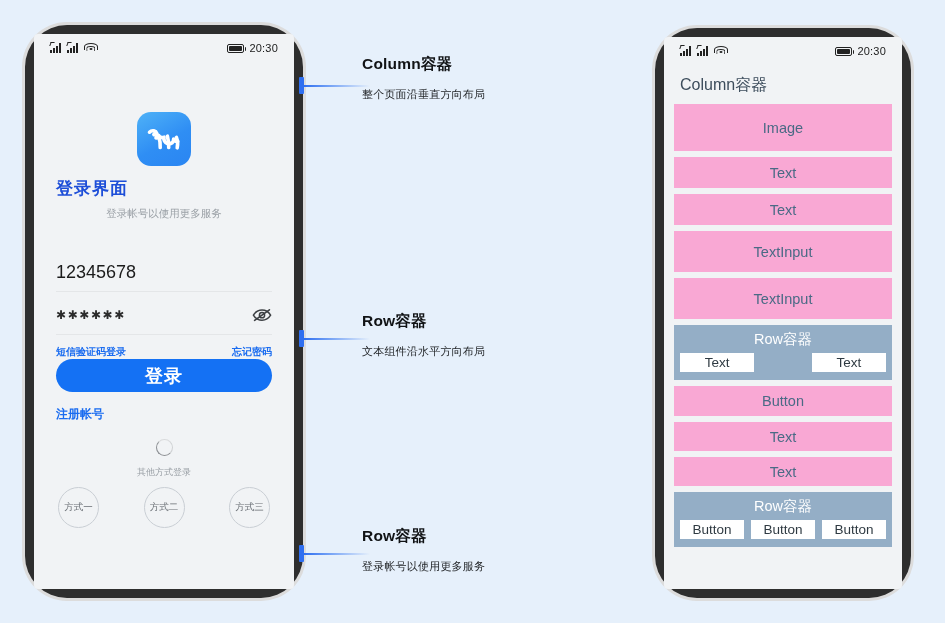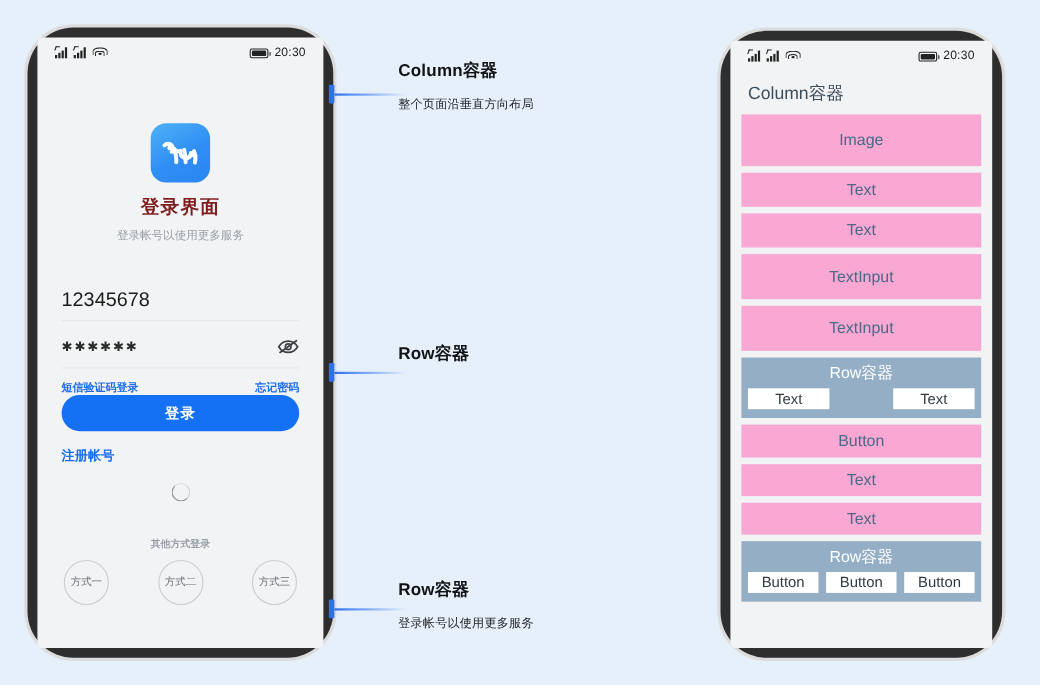--- a/index.html
+++ b/index.html
@@ -59,44 +59,44 @@
   .batt i{display:block;width:100%;height:100%;background:#222;border-radius:1px;}
   .clock{font-size:11px;letter-spacing:.2px;color:#1b1b1b;}
 
   
   .login-body{padding:0 22px;box-sizing:border-box;height:calc(100% - 24px);
     display:flex;flex-direction:column;}
   .logo-wrap{display:flex;justify-content:center;margin-top:54px;}
   .logo{width:54px;height:54px;border-radius:14px;
     background:linear-gradient(150deg,#4fb2f7 0%,#2f8ef4 55%,#2a85f2 100%);
     display:flex;align-items:center;justify-content:center;}
-  .app-title{text-align:center;font-size:17px;font-weight:bold;color:#7f1d1d;
+  .app-title{font-size:17px;font-weight:bold;color:#1d4ed8;
     margin-top:11px;letter-spacing:1px;}
   .app-sub{text-align:center;font-size:10.5px;color:#9aa0a6;margin-top:7px;}
 
   .field{margin-top:0;border-bottom:1px solid #e4e6e8;height:38px;
     display:flex;align-items:center;position:relative;}
   #acct-field{margin-top:32px;}
   #pwd-field{margin-top:4px;}
   .field-val{font-size:18px;color:#1b1b1b;}
   .pwd-dots{font-size:12px;color:#2b2b2b;letter-spacing:1.6px;font-family:"DejaVu Sans",sans-serif;}
   .eye{position:absolute;right:0;top:50%;transform:translateY(-50%);
     width:20px;height:14px;}
 
   .links{display:flex;justify-content:space-between;margin-top:10px;}
   .link{font-size:10px;color:#1a6cf0;font-weight:bold;}
 
   .login-btn{height:33px;border-radius:17px;background:#1471f4;
-    color:#fff;font-size:13px;display:flex;align-items:center;justify-content:center;
+    color:#fff;font-size:18px;display:flex;align-items:center;justify-content:center;
     font-weight:bold;letter-spacing:1px;}
   .reg-link{font-size:12px;color:#1a6cf0;font-weight:bold;margin-top:14px;}
   .spinner-wrap{display:flex;justify-content:center;margin-top:16px;}
   .spinner{width:15px;height:15px;border-radius:50%;
     border:1.6px solid #8c8f93;border-top-color:#d9dadc;border-right-color:#cfd1d3;}
-  .other-label{text-align:center;font-size:9px;color:#9aa0a6;margin-top:32px;font-weight:bold;}
+  .other-label{text-align:center;font-size:9px;color:#9aa0a6;margin-top:10px;}
   .other-row{display:flex;justify-content:space-between;margin-top:8px;padding:0 2px;}
   .circle-btn{width:39px;height:39px;border-radius:50%;border:1px solid #c9ced4;
     display:flex;align-items:center;justify-content:center;font-size:9.5px;color:#6b7076;}
 
   
   .wf-body{padding:0 10px;box-sizing:border-box;height:calc(100% - 24px);
     display:flex;flex-direction:column;}
   .wf-title{font-size:16px;color:#3d4d5c;margin:14px 0 8px 6px;}
   .wf-box{background:#f9a8d4;color:#4a6a85;display:flex;align-items:center;
     justify-content:center;font-size:14.5px;margin-bottom:6px;flex:none;}
@@ -213,20 +213,21 @@
   <div class="anno-title">Column容器</div>
   <div class="anno-desc">整个页面沿垂直方向布局</div>
 </div>
 
 <div class="marker" style="left:299px;top:330px;">
   <span class="tick"></span>
   <span class="line"></span>
 </div>
 <div class="anno" style="left:362px;top:311px;width:270px;">
   <div class="anno-title">Row容器</div>
+  <div class="anno-desc">文本组件沿水平方向布局</div>
 </div>
 
 <div class="marker" style="left:299px;top:545px;">
   <span class="tick"></span>
   <span class="line"></span>
 </div>
 <div class="anno" style="left:362px;top:526px;width:270px;">
   <div class="anno-title">Row容器</div>
   <div class="anno-desc">登录帐号以使用更多服务</div>
 </div>

